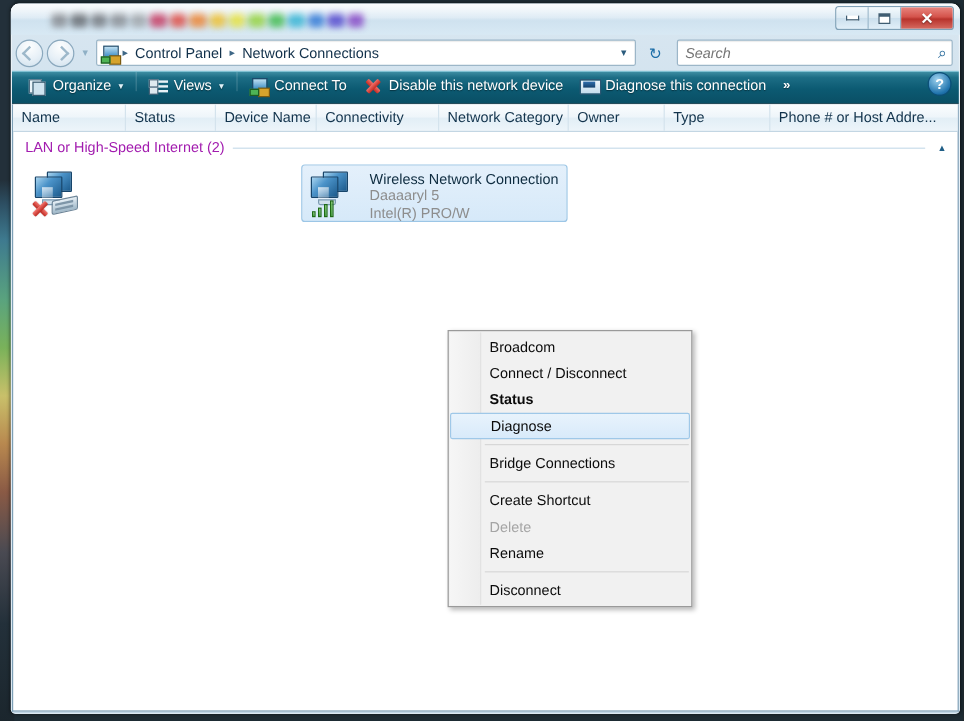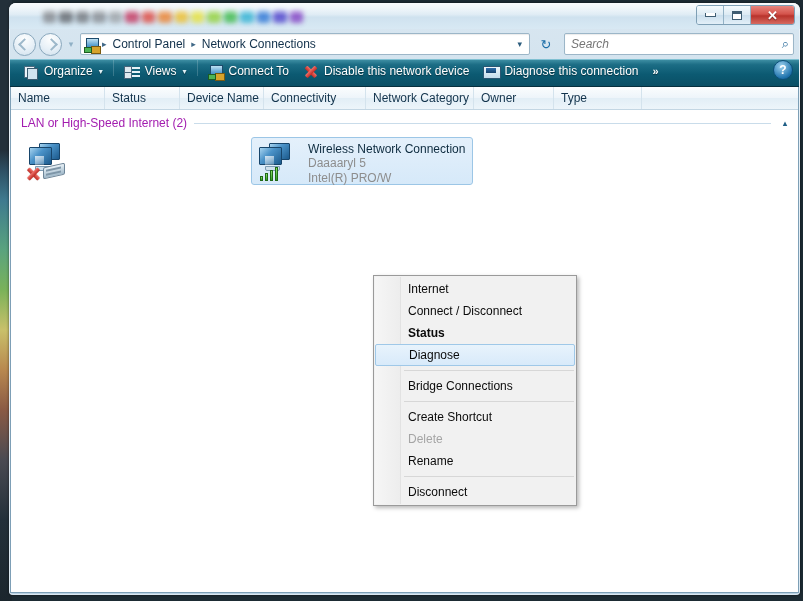--- a/index.html
+++ b/index.html
@@ -468,20 +468,21 @@
   <div id="listpane">
 
     <div id="colheader">
       <div class="col" style="width:94px">Name</div>
       <div class="col" style="width:75px">Status</div>
       <div class="col" style="width:84px">Device Name</div>
       <div class="col" style="width:102px">Connectivity</div>
       <div class="col" style="width:108px">Network Category</div>
       <div class="col" style="width:80px">Owner</div>
       <div class="col" style="width:88px">Type</div>
+      <div class="col" style="width:146px;border-right:none">Phone # or Host Addre...</div>
     </div>
 
     <div id="listbody">
 
       <div id="grouphdr">
         <span id="grouphdr-label">LAN or High-Speed Internet (2)</span>
         <span id="grouphdr-rule"></span>
         <span id="grouphdr-collapse">▴</span>
       </div>
 
@@ -516,21 +517,21 @@
             <div class="conn-status">Daaaaryl  5</div>
             <div class="conn-device">Intel(R) PRO/W</div>
           </div>
         </div>
 
       </div>
 
       <div id="ctxmenu">
         <div class="gutter"></div>
 
-        <div class="mi">Internet</div>
+        <div class="mi">Broadcom</div>
         <div class="mi">Connect / Disconnect</div>
         <div class="mi bold">Status</div>
         <div class="mi hover">Diagnose</div>
         <div class="msep"></div>
         <div class="mi">Bridge Connections</div>
         <div class="msep"></div>
         <div class="mi">Create Shortcut</div>
         <div class="mi disabled">Delete</div>
         <div class="mi">Rename</div>
         <div class="msep"></div>

